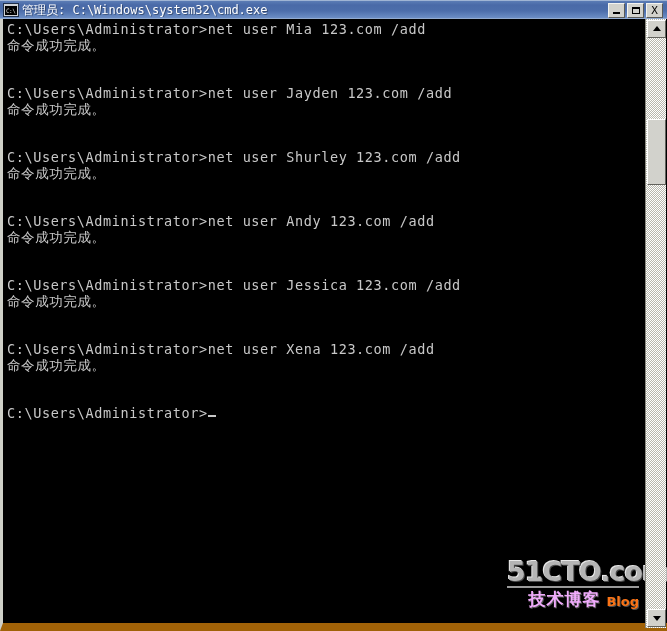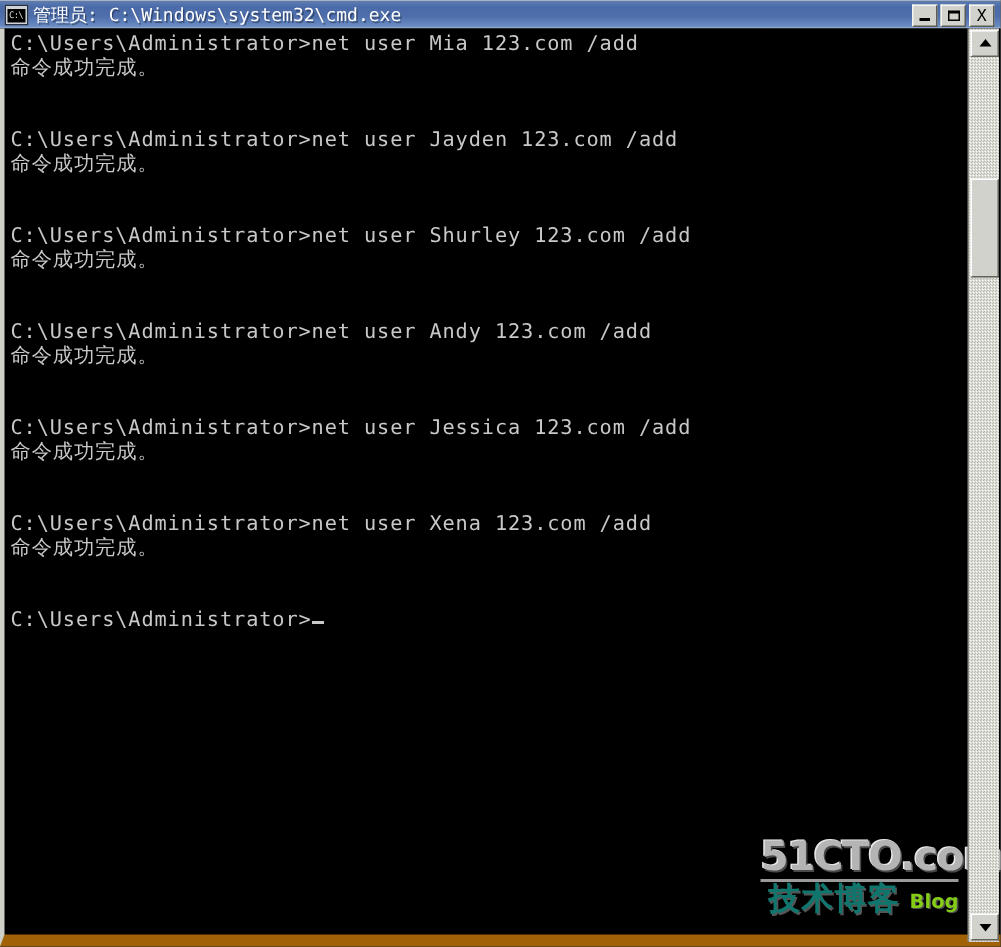--- a/index.html
+++ b/index.html
@@ -189,33 +189,33 @@
   }
   #watermark-sub {
     display: flex;
     align-items: flex-end;
     justify-content: flex-end;
     gap: 6px;
     margin-top: 2px;
   }
   #watermark-cn {
     font-family: "DejaVu Sans", sans-serif;
-    font-size: 21px;
+    font-size: 17px;
     font-weight: bold;
     line-height: 19px;
-    color: #0f766e;
+    color: #f0abfc;
     text-shadow: 1px 1px 0 #555;
     letter-spacing: 1px;
   }
   #watermark-blog {
     font-family: "DejaVu Sans", sans-serif;
     font-size: 13px;
     font-weight: bold;
     line-height: 15px;
-    color: #84cc16;
+    color: #f97316;
     text-shadow: 1px 1px 0 #4f4f4f;
   }
 
   
   #scrollbar {
     position: absolute;
     right: 1px;
     top: 19px;
     width: 21px;
     height: 609px;

